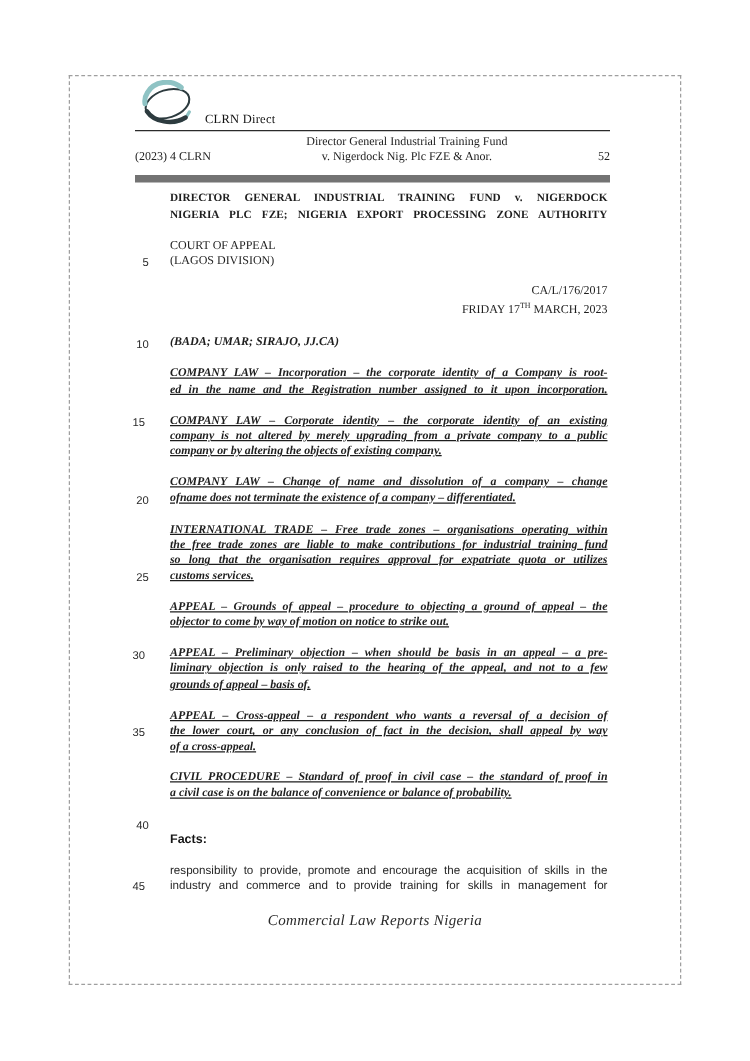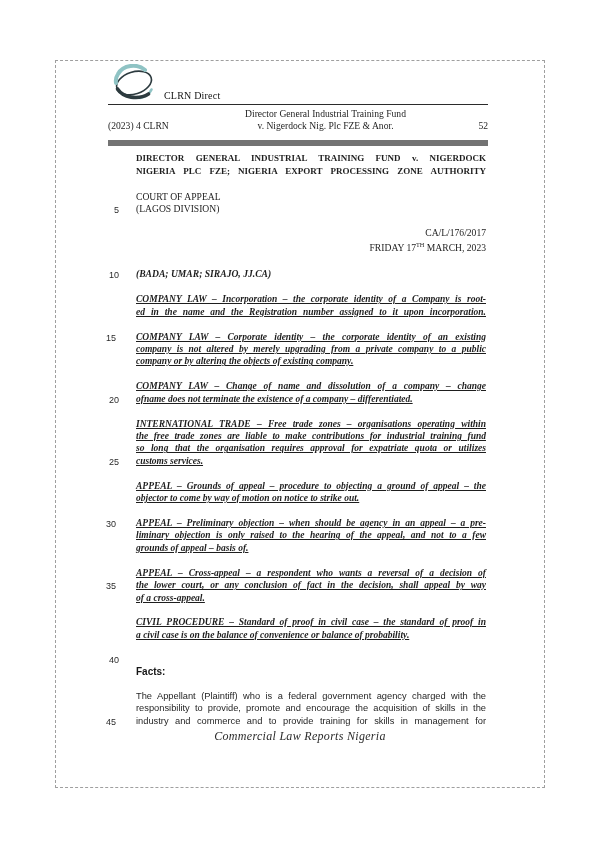--- a/index.html
+++ b/index.html
@@ -130,41 +130,40 @@
           <div class="line"><span class="tx">INTERNATIONAL TRADE – Free trade zones – organisations operating within</span></div>
           <div class="line"><span class="tx">the free trade zones are liable to make contributions for industrial training fund</span></div>
           <div class="line"><span class="tx">so long that the organisation requires approval for expatriate quota or utilizes</span></div>
           <div class="line last"><span class="ln">25</span><span class="tx">customs services.</span></div>
         </div>
         <div class="blk headnote">
           <div class="line"><span class="tx">APPEAL – Grounds of appeal – procedure to objecting a ground of appeal – the</span></div>
           <div class="line last"><span class="tx">objector to come by way of motion on notice to strike out.</span></div>
         </div>
         <div class="blk headnote">
-          <div class="line"><span class="ln">30</span><span class="tx">APPEAL – Preliminary objection – when should be agency in an appeal – a pre-</span></div>
+          <div class="line"><span class="ln">30</span><span class="tx">APPEAL – Preliminary objection – when should be basis in an appeal – a pre-</span></div>
           <div class="line"><span class="tx">liminary objection is only raised to the hearing of the appeal, and not to a few</span></div>
           <div class="line last"><span class="tx">grounds of appeal – basis of.</span></div>
         </div>
         <div class="blk headnote">
           <div class="line"><span class="tx">APPEAL – Cross-appeal – a respondent who wants a reversal of a decision of</span></div>
           <div class="line"><span class="ln">35</span><span class="tx">the lower court, or any conclusion of fact in the decision, shall appeal by way</span></div>
           <div class="line last"><span class="tx">of a cross-appeal.</span></div>
         </div>
         <div class="blk headnote">
           <div class="line"><span class="tx">CIVIL PROCEDURE – Standard of proof in civil case – the standard of proof in</span></div>
           <div class="line last"><span class="tx">a civil case is on the balance of convenience or balance of probability.</span></div>
         </div>
         <div class="blk numonly">
           <div class="line last"><span class="ln">40</span><span class="tx"></span></div>
         </div>
         <div class="blk factshead">
           <div class="line last"><span class="tx">Facts:</span></div>
         </div>
         <div class="blk facts">
-          <div class="line"><span class="tx">The Appellant (Plaintiff) who is a federal government agency charged with the</span></div>
           <div class="line"><span class="tx">responsibility to provide, promote and encourage the acquisition of skills in the</span></div>
           <div class="line last stretch"><span class="ln">45</span><span class="tx">industry and commerce and to provide training for skills in management for</span></div>
         </div>
       </div>
   </div>
 
   <div class="footer">
     <span>Commercial Law Reports Nigeria</span>
   </div>
 </div>

